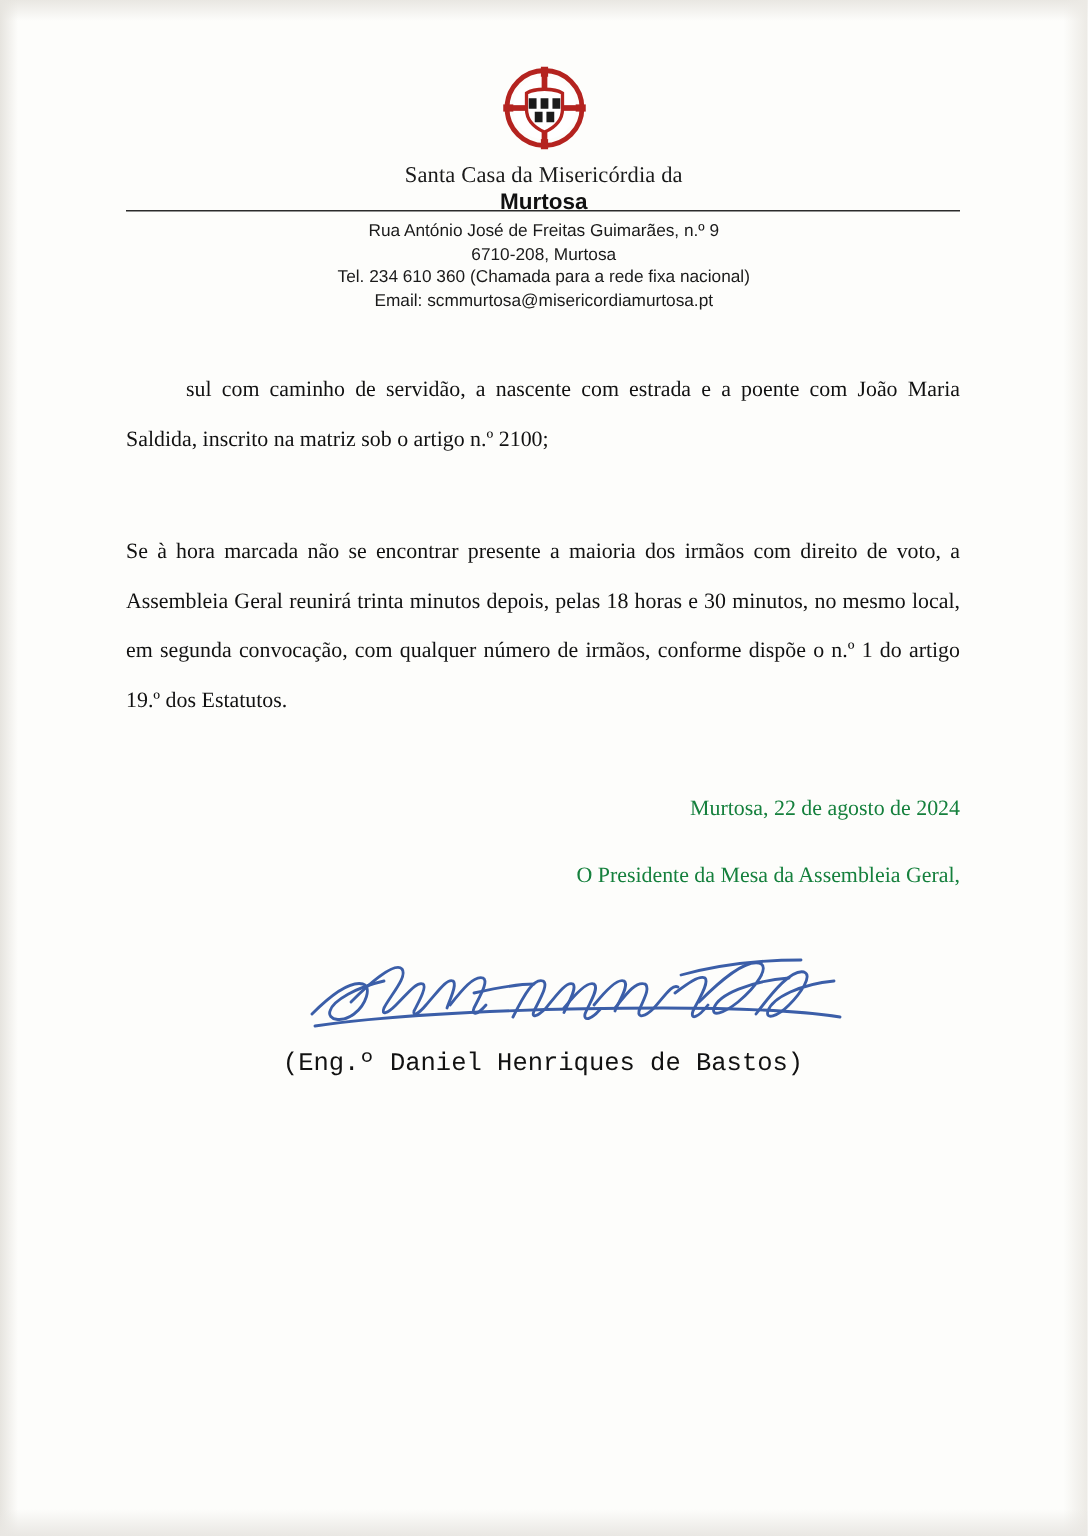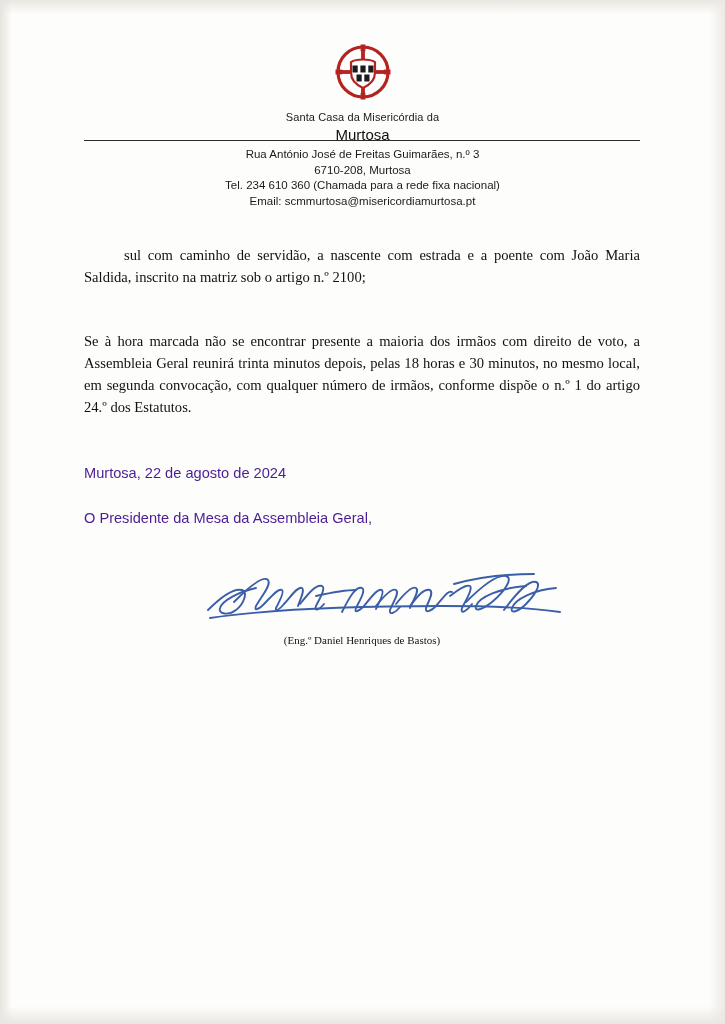--- a/index.html
+++ b/index.html
@@ -58,30 +58,30 @@
     right: 0;
     text-align: center;
   }
   .crest {
     width: 74px;
     height: 62px;
     margin: 0 auto 4px auto;
     display: block;
   }
   .org-line1 {
-    font-family: Liberation Sans, sans-serif;
-    font-size: 11px;
+    font-family: Liberation Serif, serif;
+    font-size: 15px;
     color: #1a1a1a;
     letter-spacing: 0.1px;
     line-height: 14px;
   }
   .org-line2 {
     font-family: "Liberation Sans", sans-serif;
     font-size: 15px;
-    font-weight: normal;
+    font-weight: bold;
     color: #111;
     line-height: 20px;
     margin-top: 1px;
   }
   .rule {
     position: absolute;
     top: 140px;
     left: 84px;
     width: 556px;
     height: 1px;
@@ -101,35 +101,35 @@
   .body-wrap {
     position: absolute;
     top: 244px;
     left: 84px;
     width: 556px;
   }
   p.para {
     margin: 0 0 20px 0;
     font-family: "Liberation Serif", serif;
     font-size: 14.6px;
-    line-height: 22px;
+    line-height: 33px;
     text-align: justify;
     color: #111;
   }
   p.para.indent {
     text-indent: 40px;
   }
   .spacer-1 { height: 22px; }
 
   .center-line {
-    text-align: left;
-    font-family: Liberation Sans, sans-serif;
+    text-align: right;
+    font-family: Liberation Serif, serif;
     font-size: 14.6px;
     line-height: 23px;
-    color: #4c1d95;
+    color: #15803d;
     margin: 0;
   }
   .date-line { margin-top: 44px; }
   .title-line { margin-top: 22px; }
 
   
   .sig-area {
     position: relative;
     height: 120px;
     margin-top: 36px;
@@ -140,22 +140,22 @@
     top: 0;
     width: 360px;
     height: 70px;
   }
   .sig-name {
     position: absolute;
     top: 68px;
     left: 0;
     right: 0;
     text-align: center;
-    font-family: Liberation Serif, serif;
-    font-size: 11px;
+    font-family: Liberation Mono, monospace;
+    font-size: 17px;
     color: #111;
   }
 </style>
 </head>
 <body>
 
 <div class="page">
 
   <div class="scan-edge-top"></div>
   <div class="scan-edge-left"></div>
@@ -183,36 +183,36 @@
       <rect x="30.5" y="30.5" width="5.2" height="7" fill="#1b1b1b"></rect>
       <rect x="38.3" y="30.5" width="5.2" height="7" fill="#1b1b1b"></rect>
 
       <circle cx="37" cy="19" r="1.2" fill="#ffffff"></circle>
     </svg>
 
     <div class="org-line1">Santa Casa da Misericórdia da</div>
     <div class="org-line2">Murtosa</div>
 
     <div class="addr-block">
-      <div class="addr">Rua António José de Freitas Guimarães, n.º 3</div>
+      <div class="addr">Rua António José de Freitas Guimarães, n.º 9</div>
       <div class="addr">6710-208, Murtosa</div>
       <div class="addr">Tel.  234 610 360 (Chamada para a rede fixa nacional)</div>
       <div class="addr">Email: scmmurtosa@misericordiamurtosa.pt</div>
     </div>
   </div>
 
   <div class="rule"></div>
 
   <div class="body-wrap">
 
     <p class="para indent">sul com caminho de servidão, a nascente com estrada e a poente com João Maria Saldida, inscrito na matriz sob o artigo n.º 2100;</p>
 
     <div class="spacer-1"></div>
 
-    <p class="para">Se à hora marcada não se encontrar presente a maioria dos irmãos com direito de voto, a Assembleia Geral reunirá trinta minutos depois, pelas 18 horas e 30 minutos, no mesmo local, em segunda convocação, com qualquer número de irmãos, conforme dispõe o n.º 1 do artigo 24.º dos Estatutos.</p>
+    <p class="para">Se à hora marcada não se encontrar presente a maioria dos irmãos com direito de voto, a Assembleia Geral reunirá trinta minutos depois, pelas 18 horas e 30 minutos, no mesmo local, em segunda convocação, com qualquer número de irmãos, conforme dispõe o n.º 1 do artigo 19.º dos Estatutos.</p>
 
     <p class="center-line date-line">Murtosa, 22 de agosto de 2024</p>
 
     <p class="center-line title-line">O Presidente da Mesa da Assembleia Geral,</p>
 
     <div class="sig-area">
       <svg class="sig-svg" viewBox="0 0 360 70">
         <g fill="none" stroke="#3b5ea8" stroke-width="1.9" stroke-linecap="round" stroke-linejoin="round">
           <path d="M4 44 C18 30 30 22 38 24 C44 26 40 38 32 44 C24 50 14 48 16 42 C18 35 34 26 52 22"></path>
           <path d="M30 36 C48 18 60 10 64 14 C68 19 56 32 52 40 C50 45 54 44 60 38 C68 30 74 22 78 24 C81 26 74 38 72 42 C71 46 75 44 80 38 C88 29 94 20 98 22 C101 24 96 34 94 40"></path>

